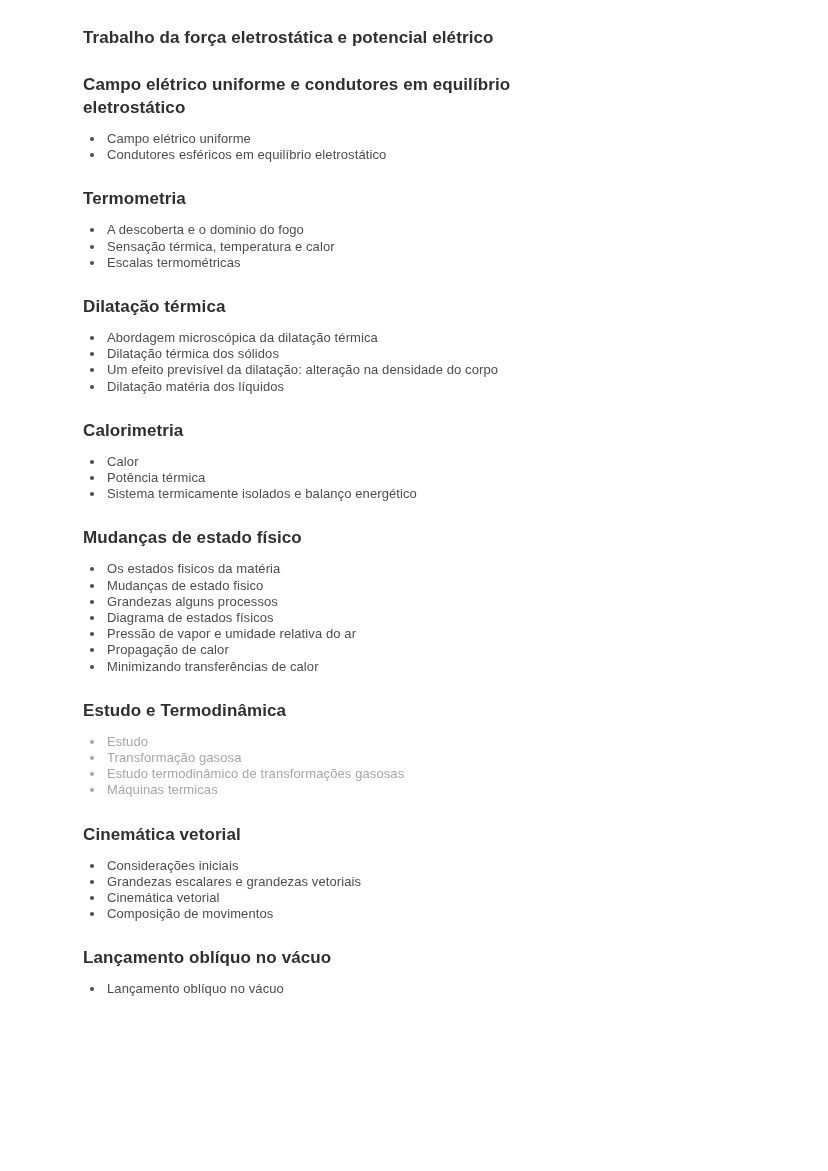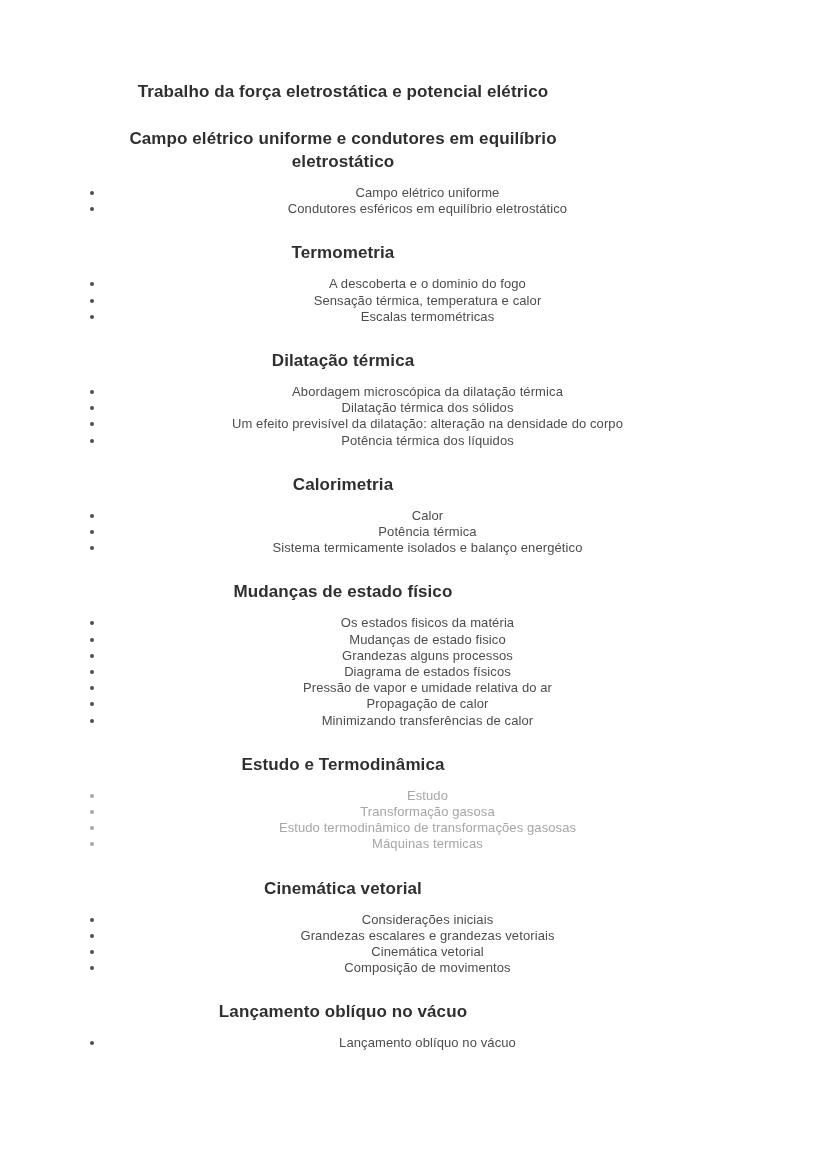--- a/index.html
+++ b/index.html
@@ -11,23 +11,22 @@
     width: 828px;
     height: 1171px;
     font-family: "Liberation Sans", sans-serif;
     color: var(--item-color, #4d4d4d);
     overflow: hidden;
   }
   .page {
     box-sizing: border-box;
     width: 828px;
     height: 1171px;
-    padding: 80px 80px 40px 83px;
+    padding: 26px 80px 40px 83px;
     background: var(--page-bg, #ffffff);
-    text-align: center;
   }
   .toc-section { margin: 0; }
   .section-title {
     font-size: 17px;
     font-weight: 700;
     color: var(--heading-color, #2f2f2f);
     line-height: 23px;
     letter-spacing: 0.1px;
     margin: 24px 0 12px 0;
     max-width: 520px;
@@ -69,21 +68,21 @@
           <li class="item">Sensação térmica, temperatura e calor</li>
           <li class="item">Escalas termométricas</li>
         </ul>
       </section>
       <section class="toc-section">
         <h2 class="section-title">Dilatação térmica</h2>
         <ul class="item-list">
           <li class="item">Abordagem microscópica da dilatação térmica</li>
           <li class="item">Dilatação térmica dos sólidos</li>
           <li class="item">Um efeito previsível da dilatação: alteração na densidade do corpo</li>
-          <li class="item">Potência térmica dos líquidos</li>
+          <li class="item">Dilatação matéria dos líquidos</li>
         </ul>
       </section>
       <section class="toc-section">
         <h2 class="section-title">Calorimetria</h2>
         <ul class="item-list">
           <li class="item">Calor</li>
           <li class="item">Potência térmica</li>
           <li class="item">Sistema termicamente isolados e balanço energético</li>
         </ul>
       </section>

